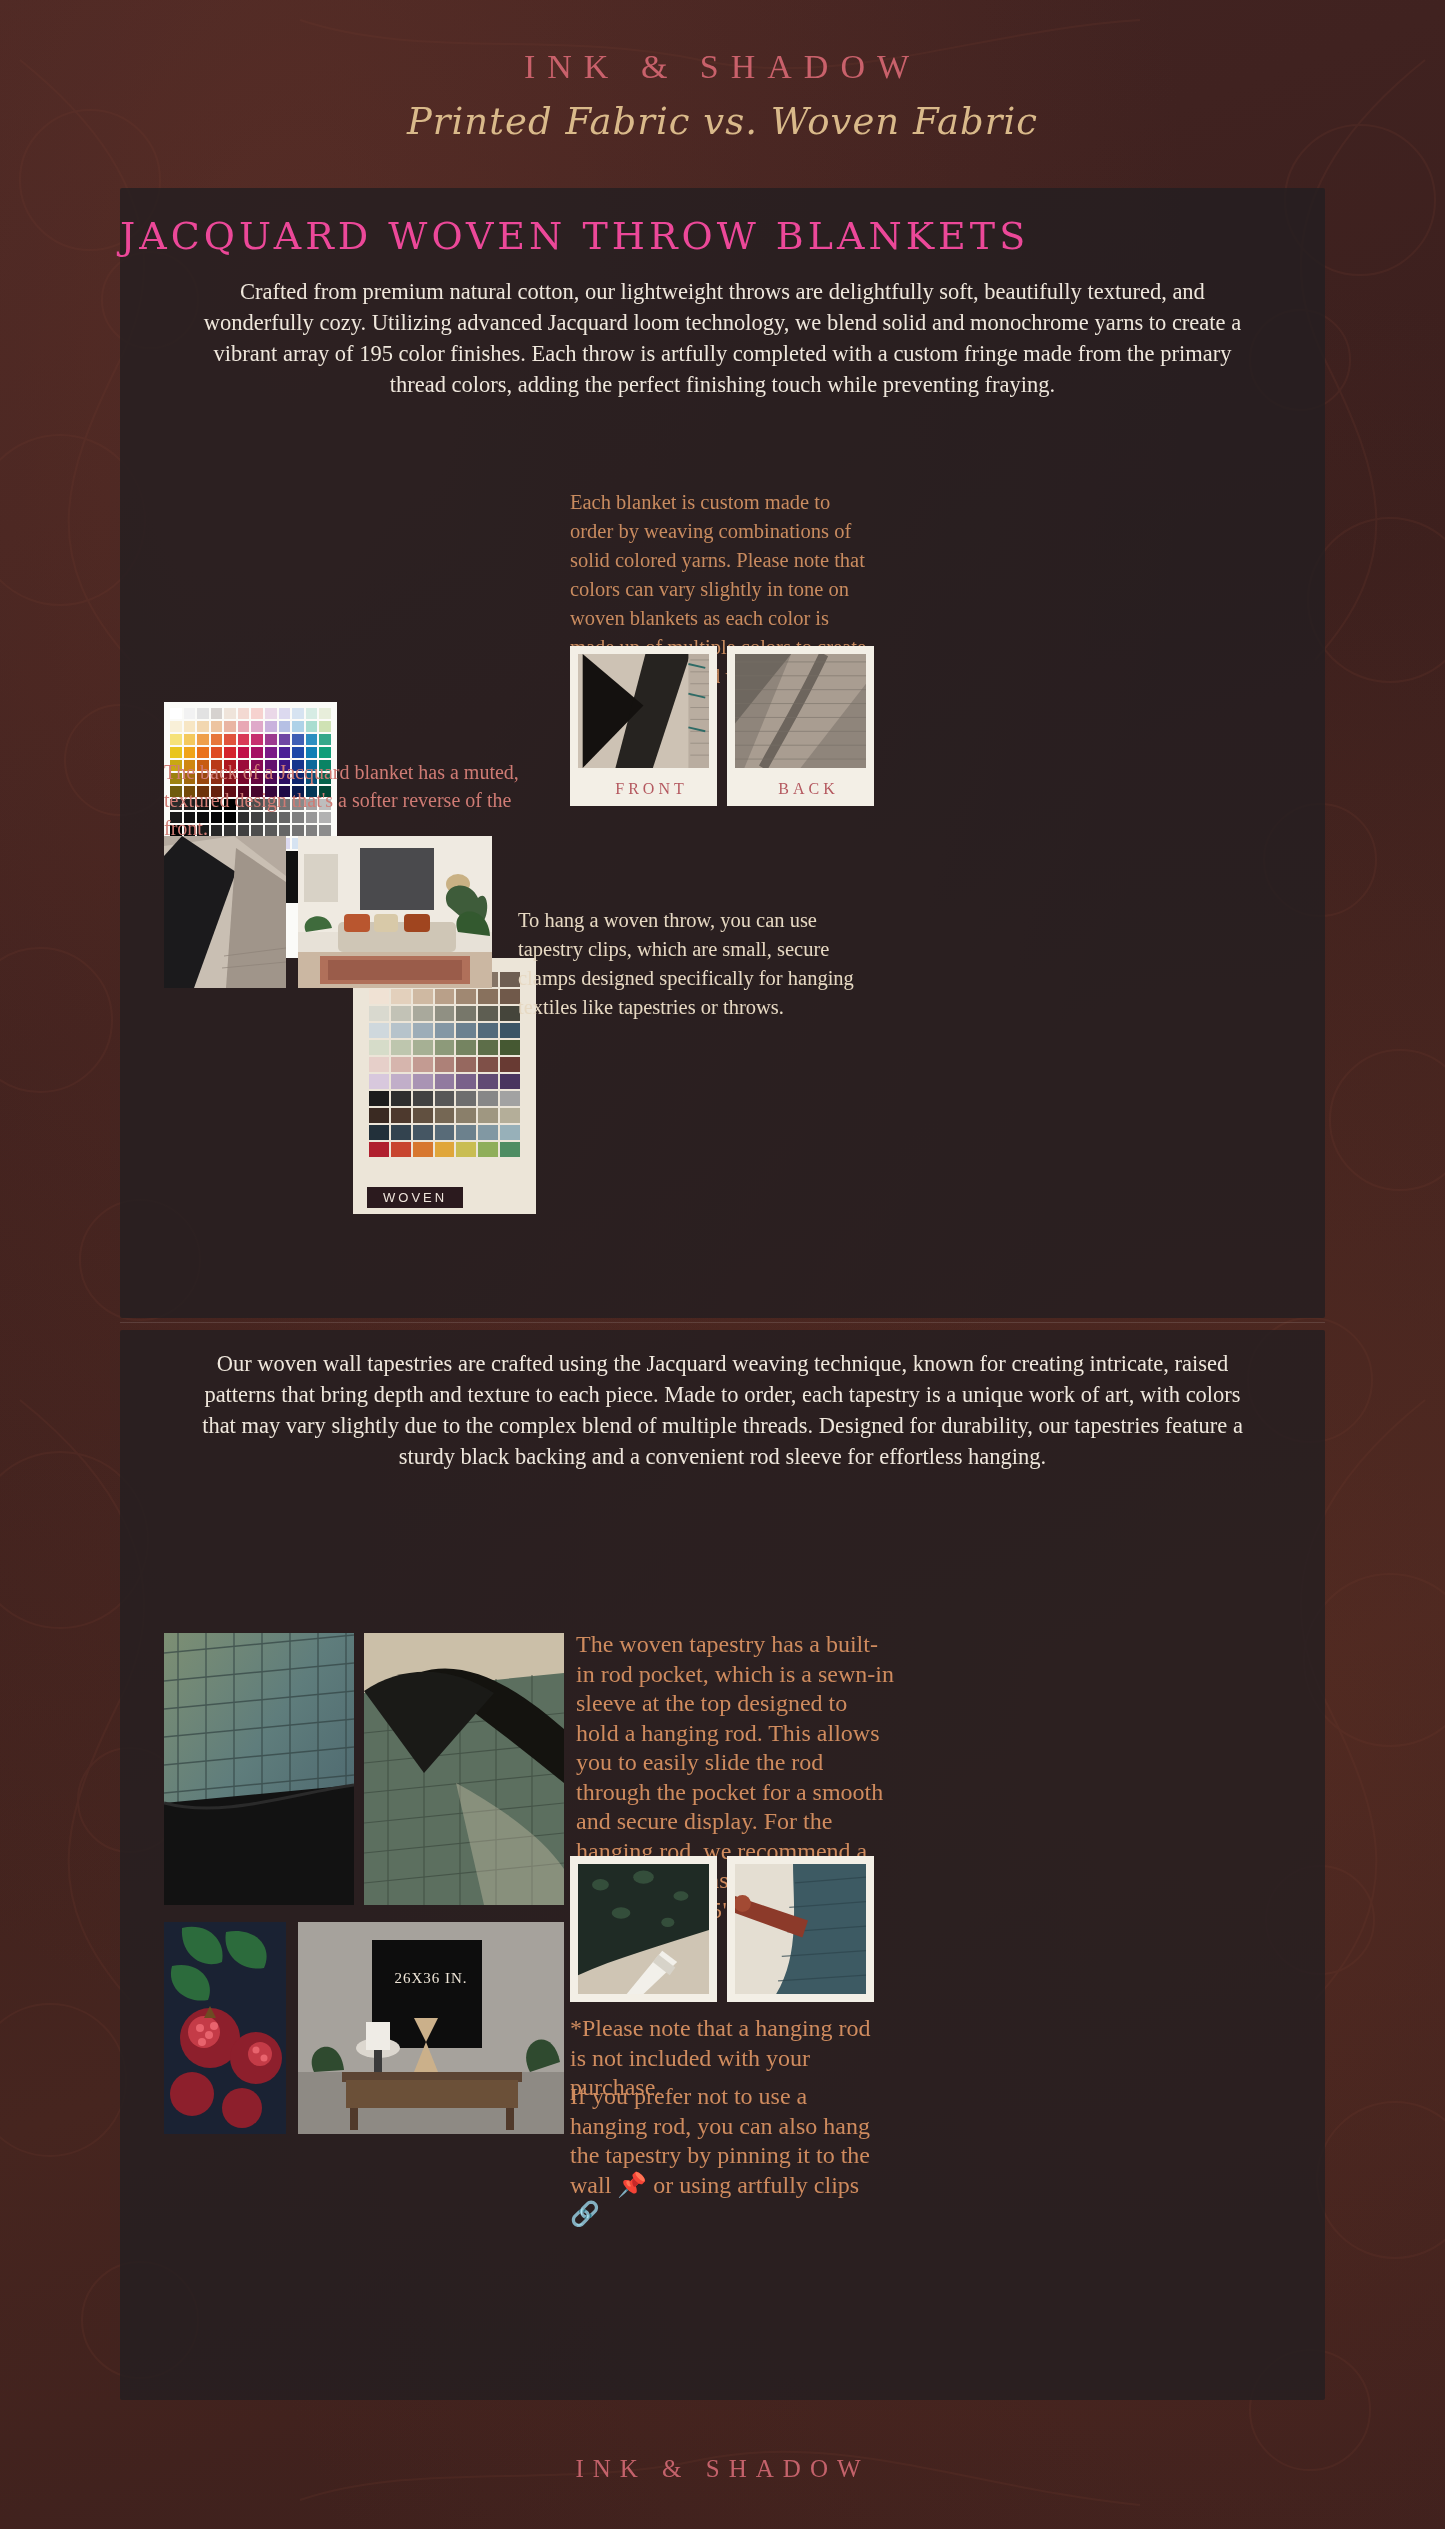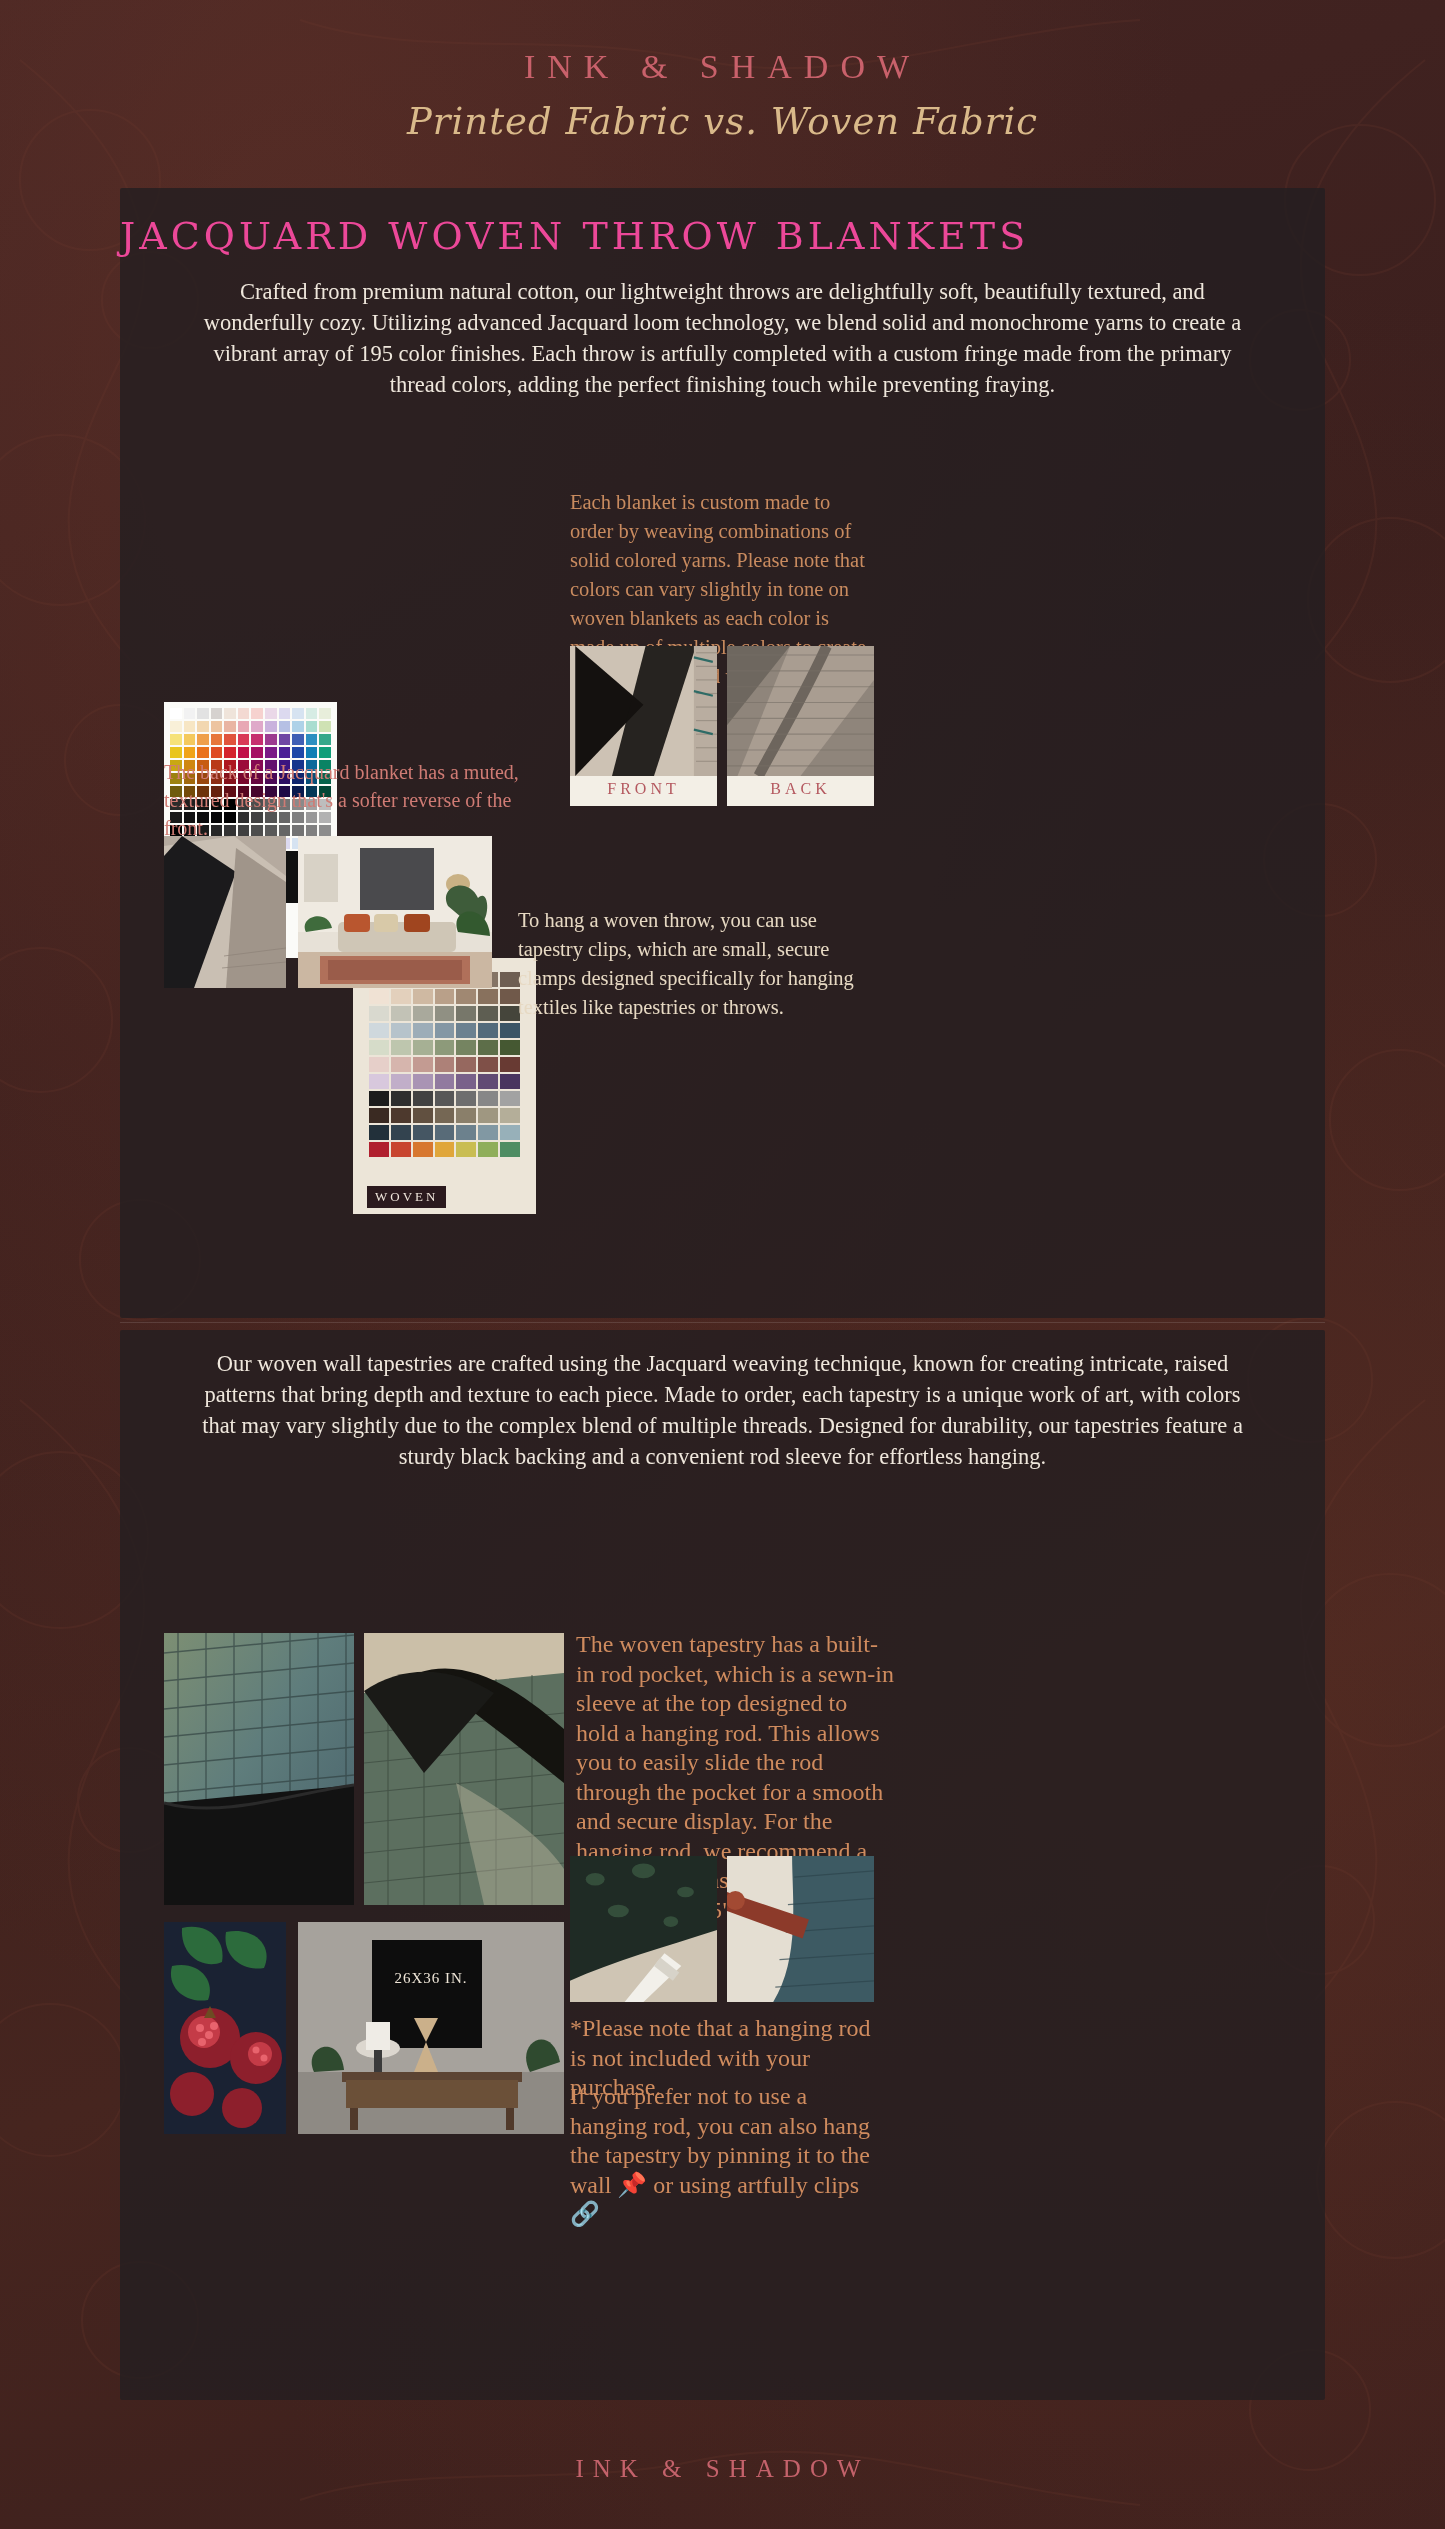--- a/index.html
+++ b/index.html
@@ -100,22 +100,22 @@
     gap: 2px;
     padding: 6px;
   }
   .chart-label {
     position: absolute;
     left: 8px; bottom: 6px;
     background: #2b1a1e;
     color: #f0e6dc;
     font-size: 13px;
     letter-spacing: 3px;
-    padding: 3px 8px;
-    font-family: Liberation Serif, serif;
+    padding: 3px 16px;
+    font-family: Liberation Sans, sans-serif;
   }
 
   .caption {
     position: absolute;
     color: #cf7b74;
     font-size: 20px;
     line-height: 28px;
   }
   .sidetext {
     position: absolute;
@@ -131,20 +131,21 @@
     text-align: center;
     bottom: 8px;
     color: #b4585f;
     font-size: 16px;
     letter-spacing: 4px;
     font-family: "Liberation Serif", serif;
   }
   .photo-frame {
     position: absolute;
     background: #f3efe6;
+    padding: 8px;
   }
   .photo-frame .inner { width: 100%; height: calc(100% - 30px); overflow: hidden; position: relative; }
 
   .divider {
     position: absolute;
     left: 120px; width: 1205px;
     height: 1px;
     background: rgba(255,255,255,0.12);
   }
 

